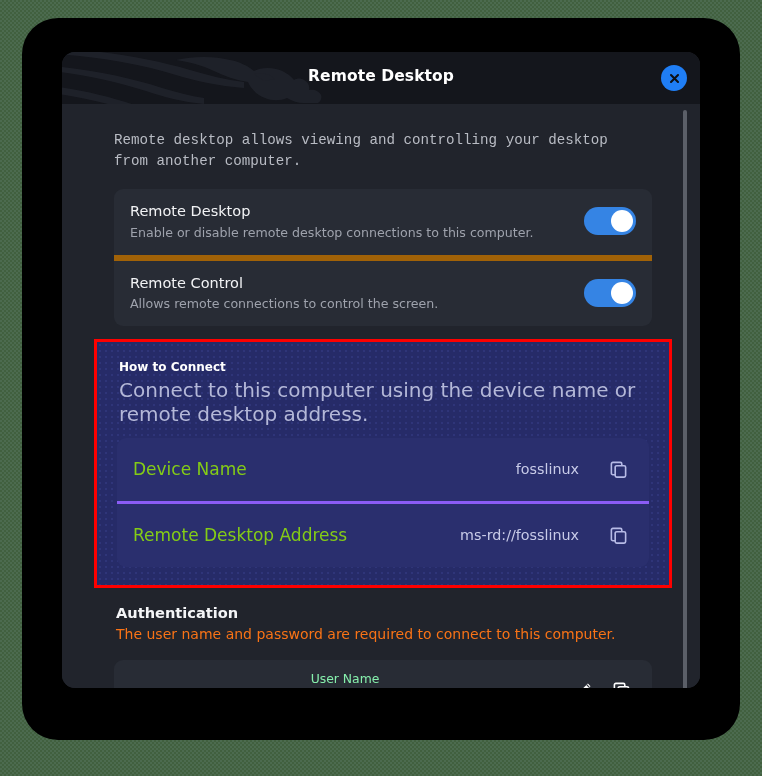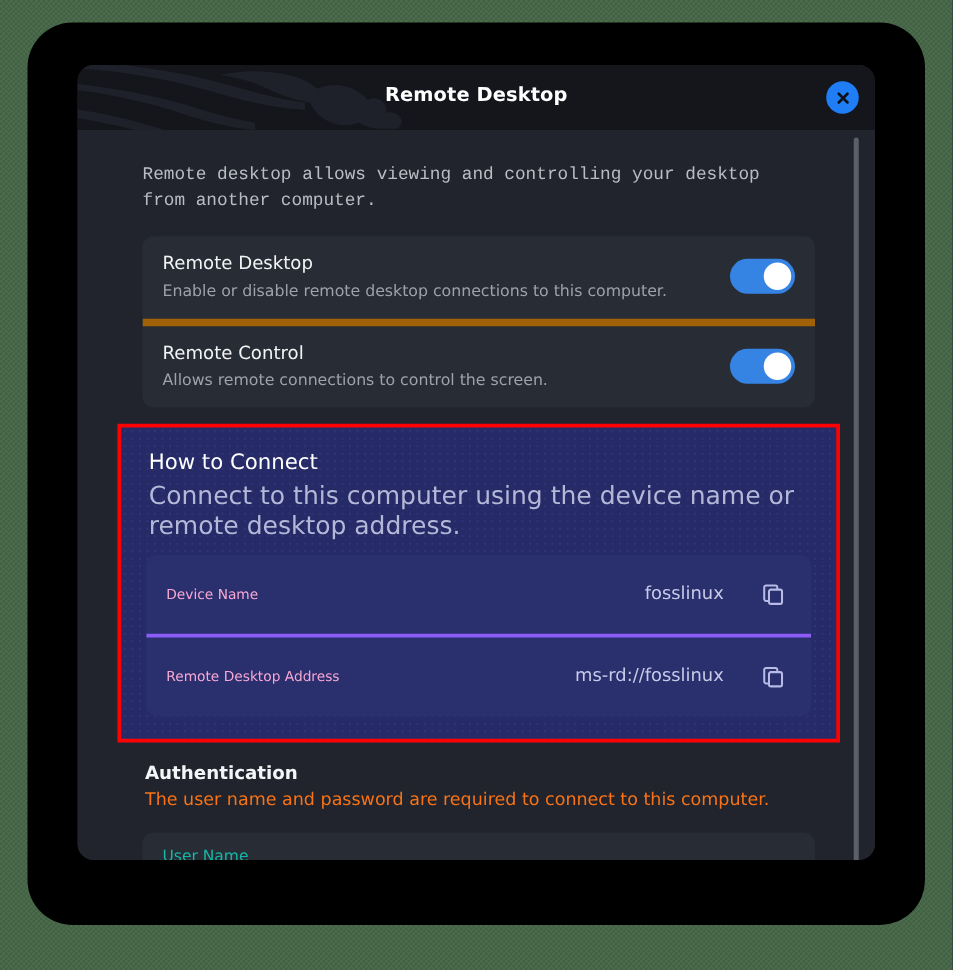--- a/index.html
+++ b/index.html
@@ -172,42 +172,42 @@
     border: 3px solid #ff0000;
     background-color: #262b68;
     background-image:
       radial-gradient(#2f3579 1px, transparent 1px);
     background-size: 6px 6px;
     padding: 14px 20px 18px 20px;
     box-sizing: border-box;
   }
   #highlight-box .section-heading {
     color: #ffffff;
-    font-size: 17px;
-    font-weight: normal;
+    font-size: 12px;
+    font-weight: bold;
     margin: 4px 0 4px 2px;
   }
   #highlight-box .section-sub {
     color: #b4b8d8;
     font-size: 20px;
     margin: 0 0 12px 2px;
   }
   #highlight-box .card {
     background: #2a2f6e;
     margin-top: 0;
   }
   #highlight-box .card-row + .card-row {
     border-top: 3px solid #8b5cf6;
   }
   #highlight-box .kv-row {
     padding: 16px 16px 17px 16px;
   }
   #highlight-box .kv-key {
-    color: #f9a8d4;
-    font-size: 11px;
+    color: #84cc16;
+    font-size: 17px;
     flex: 1 1 auto;
   }
   #highlight-box .kv-val {
     color: #c8cbe8;
     font-size: 14.3px;
     margin-right: 16px;
     white-space: nowrap;
   }
 
   
@@ -222,23 +222,24 @@
     font-size: 14px;
     margin: 5px 0 0 2px;
   }
   .field-row {
     display: flex;
     align-items: center;
     padding: 11px 16px 12px 16px;
   }
   .field-texts { flex: 1 1 auto; min-width: 0; }
   .field-label {
-    color: #14b8a6;
+    color: #86efac;
     font-size: 12.4px;
     line-height: 1.3;
+    text-align: center;
   }
   .field-value {
     color: #f2f3f5;
     font-size: 15px;
     line-height: 1.35;
     margin-top: 2px;
   }
 
   .icon-btn {
     flex: 0 0 auto;

